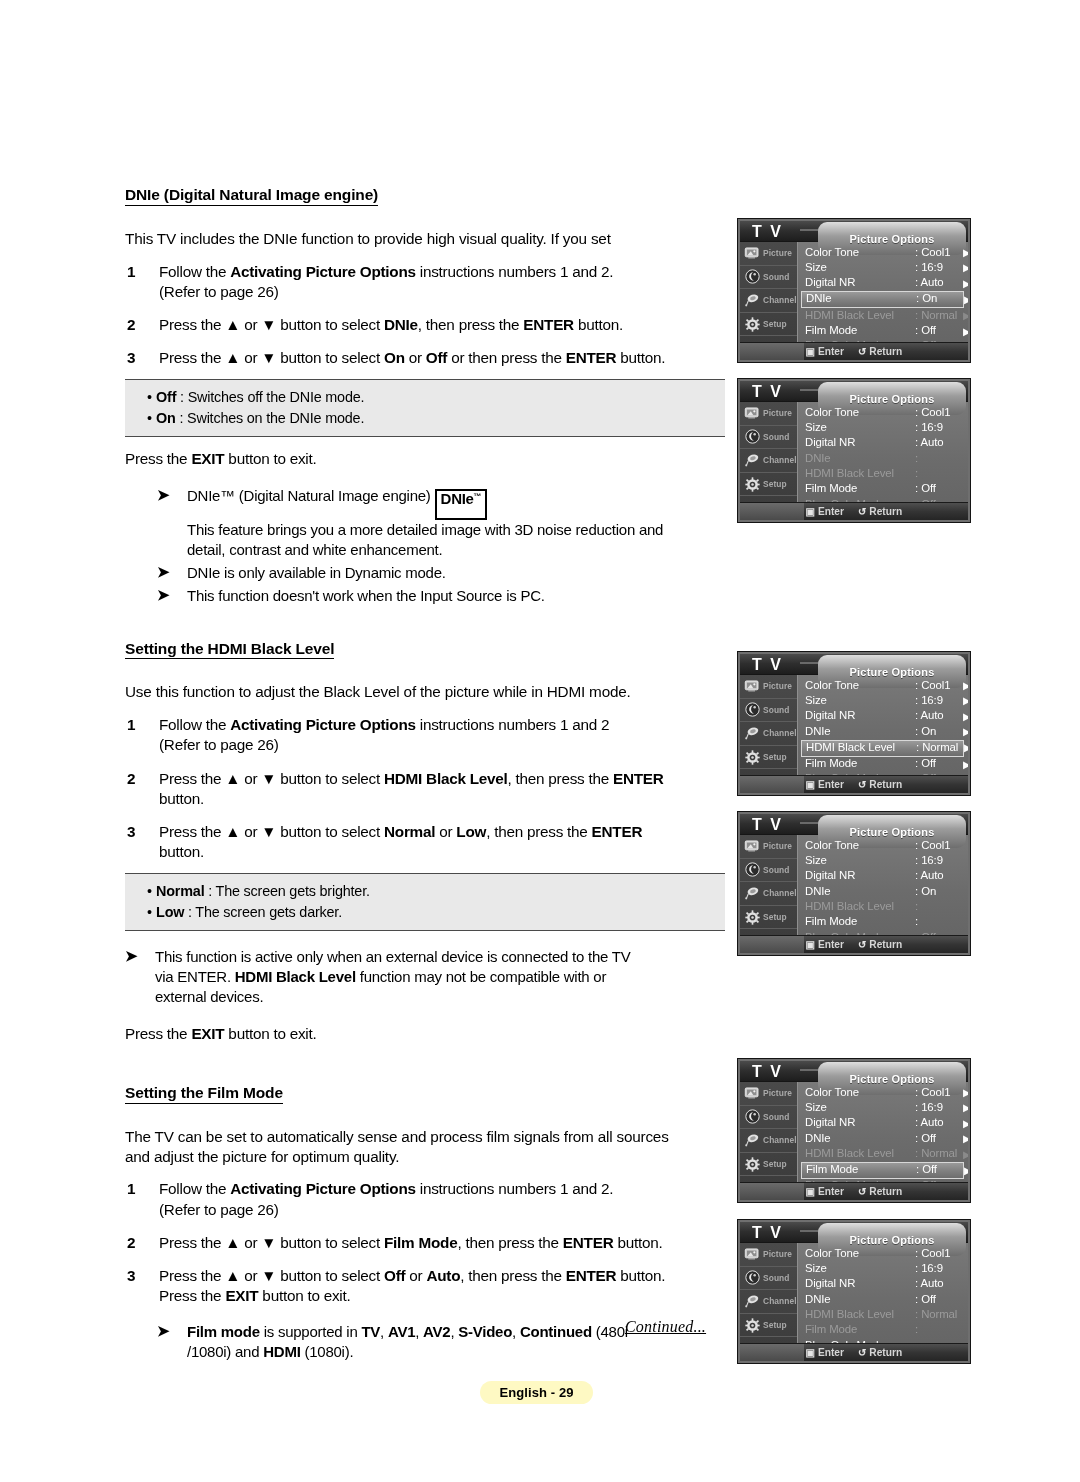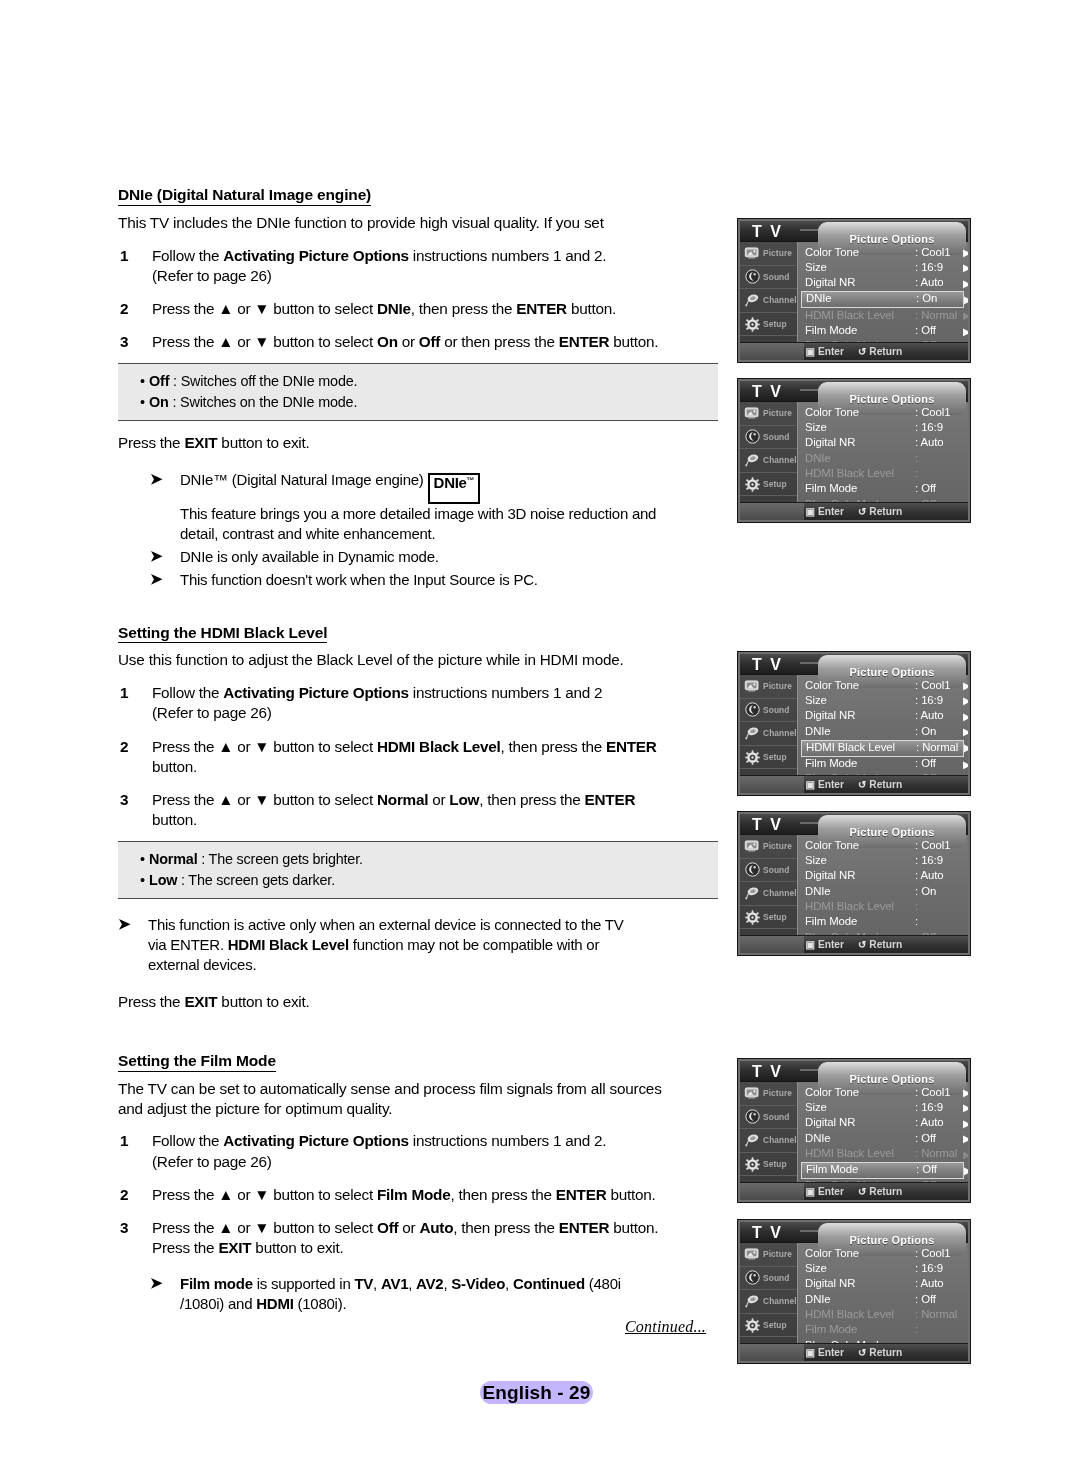--- a/index.html
+++ b/index.html
@@ -13,40 +13,40 @@
     height: 1482px;
     position: relative;
     font-family: "Liberation Sans", sans-serif;
     color: #000000;
     overflow: hidden;
   }
 
   
   .text-col {
     position: absolute;
-    left: 118px;
+    left: 125px;
     top: 186px;
     width: 600px;
   }
 
   .sec-heading {
     font-size: 15.5px;
     font-weight: bold;
     letter-spacing: -0.15px;
     border-bottom: 1.6px solid #000;
     display: inline-block;
     padding-bottom: 1px;
     margin: 0 0 7px 0;
     line-height: 1.15;
   }
 
   .body-par {
     font-size: 15.3px;
     line-height: 1.30;
-    margin: 0 0 6px 0;
+    margin: 16px 0 6px 0;
     letter-spacing: -0.2px;
   }
 
   
   .step {
     position: relative;
     padding-left: 34px;
     font-size: 15.3px;
     line-height: 1.32;
     letter-spacing: -0.25px;
@@ -127,24 +127,24 @@
     font-family: "Liberation Serif", serif;
     text-decoration: underline;
     letter-spacing: 0.2px;
   }
   .page-pill {
     position: absolute;
     left: 480px;
     top: 1381px;
     width: 113px;
     height: 23px;
-    background: #c4b5fd;
+    background: #fef9c3;
     border-radius: 12px;
     color: #000;
-    font-size: 19px;
+    font-size: 13px;
     font-weight: bold;
     display: flex;
     align-items: center;
     justify-content: center;
     letter-spacing: 0.1px;
   }
 
   
   .osd {
     position: absolute;

